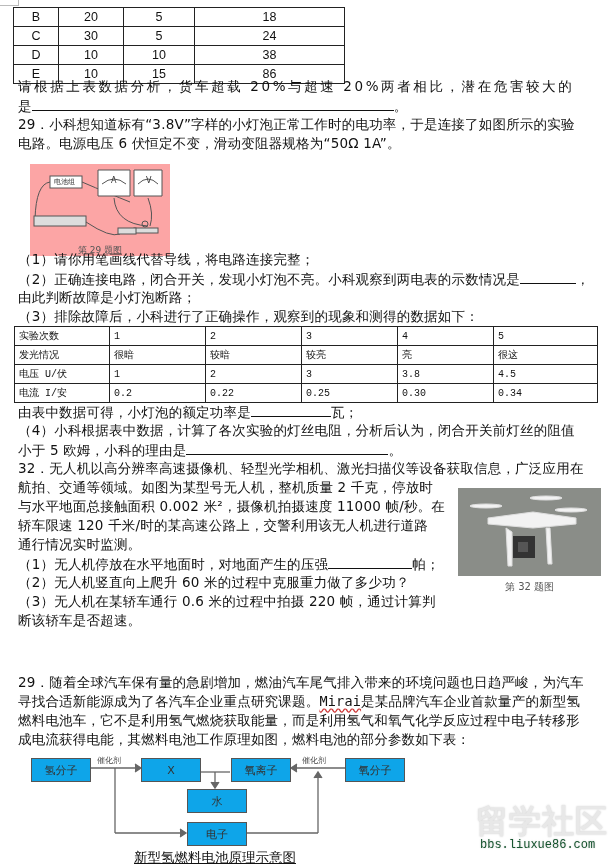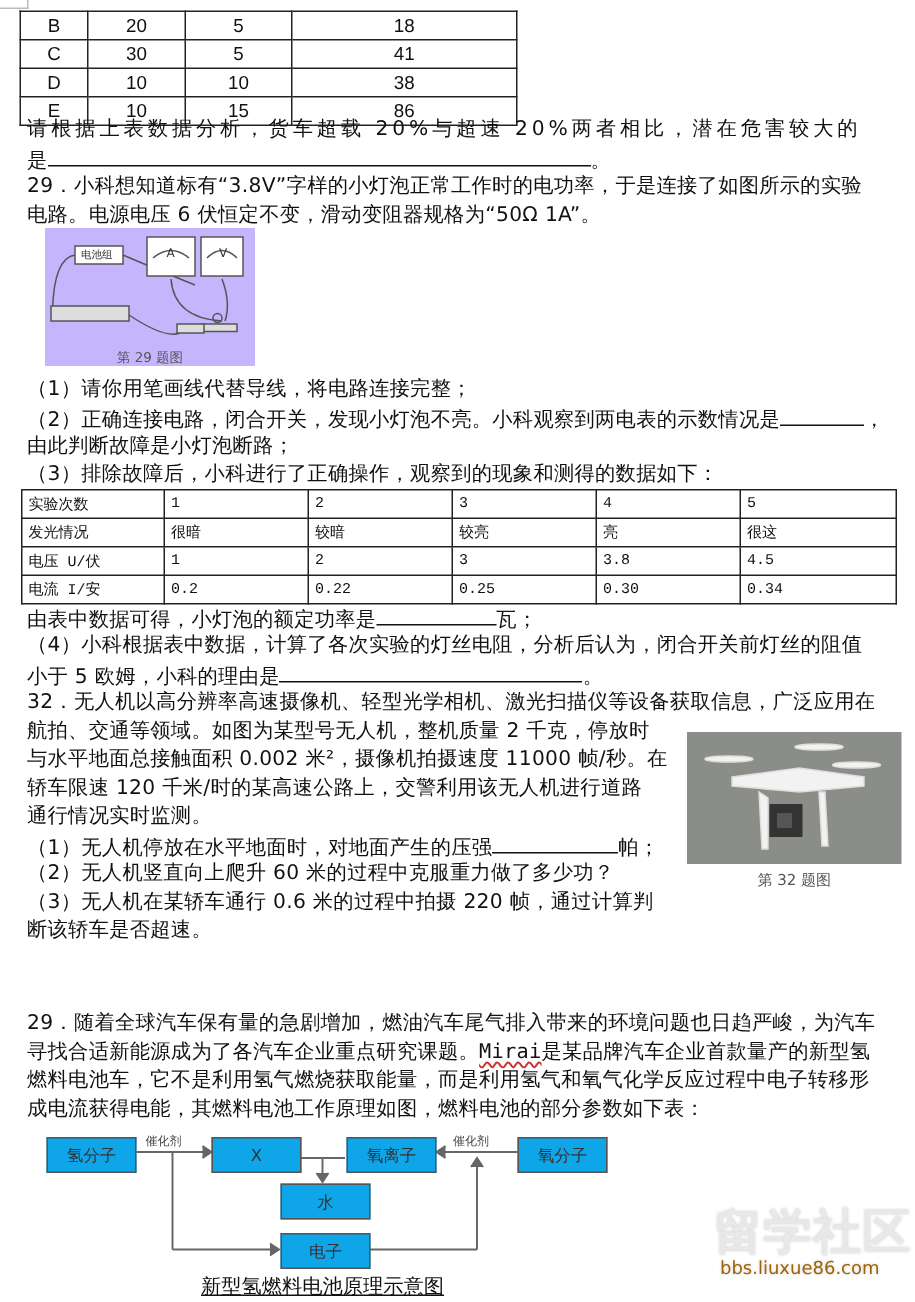--- a/index.html
+++ b/index.html
@@ -30,21 +30,21 @@
       <tr>
     <td style="width:44px">B</td>
     <td style="width:64px">20</td>
     <td style="width:70px">5</td>
     <td>18</td>
   </tr>
   <tr>
     <td>C</td>
     <td>30</td>
     <td>5</td>
-    <td>41</td>
+    <td>24</td>
   </tr>
   <tr>
     <td>D</td>
     <td>10</td>
     <td>10</td>
     <td>38</td>
   </tr>
   <tr>
     <td>E</td>
     <td>10</td>
@@ -55,21 +55,21 @@
   </table>
 
 <div class="line" style="top:77px; letter-spacing:2.6px;">请根据上表数据分析，货车超载 20%与超速 20%两者相比，潜在危害较大的</div>
 <div class="line" style="top:96px;">
   <span>是</span><span class="blank" style="width:362px"></span><span>。</span>
 </div>
 
 <div class="line" style="top:115px;">29．小科想知道标有“3.8V”字样的小灯泡正常工作时的电功率，于是连接了如图所示的实验</div>
 <div class="line" style="top:134px;">电路。电源电压 6 伏恒定不变，滑动变阻器规格为“50Ω  1A”。</div>
 
-<div class="fig" style="left:30px; top:152px; width:140px; height:92px; background:#c4b5fd;">
+<div class="fig" style="left:30px; top:164px; width:140px; height:92px; background:#fca5a5;">
   <svg width="140" height="80" viewBox="0 0 140 80">
     <g fill="none" stroke="#555" stroke-width="1">
       <rect x="20" y="12" width="32" height="12" fill="#fff"></rect>
       <path d="M20 18 Q6 20 5 55"></path>
       <path d="M52 18 Q80 30 100 38"></path>
       <path d="M68 6 L100 6 L100 32 L68 32 Z" fill="#fff"></path>
       <path d="M104 6 L132 6 L132 32 L104 32 Z" fill="#fff"></path>
       <path d="M72 20 Q84 10 96 20"></path>
       <path d="M108 20 Q118 10 128 20"></path>
       <rect x="4" y="52" width="52" height="10" fill="#ddd"></rect>
@@ -197,13 +197,13 @@
   <div class="box" style="left:141px; top:13px; width:58px; height:22px;">X</div>
   <div class="box" style="left:231px; top:13px; width:58px; height:22px;">氧离子</div>
   <span class="lbl" style="left:302px; top:10px;">催化剂</span>
   <div class="box" style="left:345px; top:13px; width:58px; height:22px;">氧分子</div>
   <div class="box" style="left:187px; top:44px; width:58px; height:22px;">水</div>
   <div class="box" style="left:187px; top:77px; width:58px; height:22px;">电子</div>
   <div class="abs" style="left:0; top:104px; width:430px; text-align:center; font-size:13.5px; color:#111;text-decoration:underline;">新型氢燃料电池原理示意图</div>
 </div>
 
 <div class="watermark" style="left:440px; top:800px; font-size:32px; letter-spacing:1px;">留学社区</div>
-<div class="watermark" style="left:444px; top:838px; font-size:12px; font-weight:normal; color:#a16207;">bbs.liuxue86.com</div>
+<div class="watermark" style="left:444px; top:838px; font-size:12px; font-weight:normal; color:#14532d;font-family:Liberation Mono, monospace;">bbs.liuxue86.com</div>
 
 </body></html>

